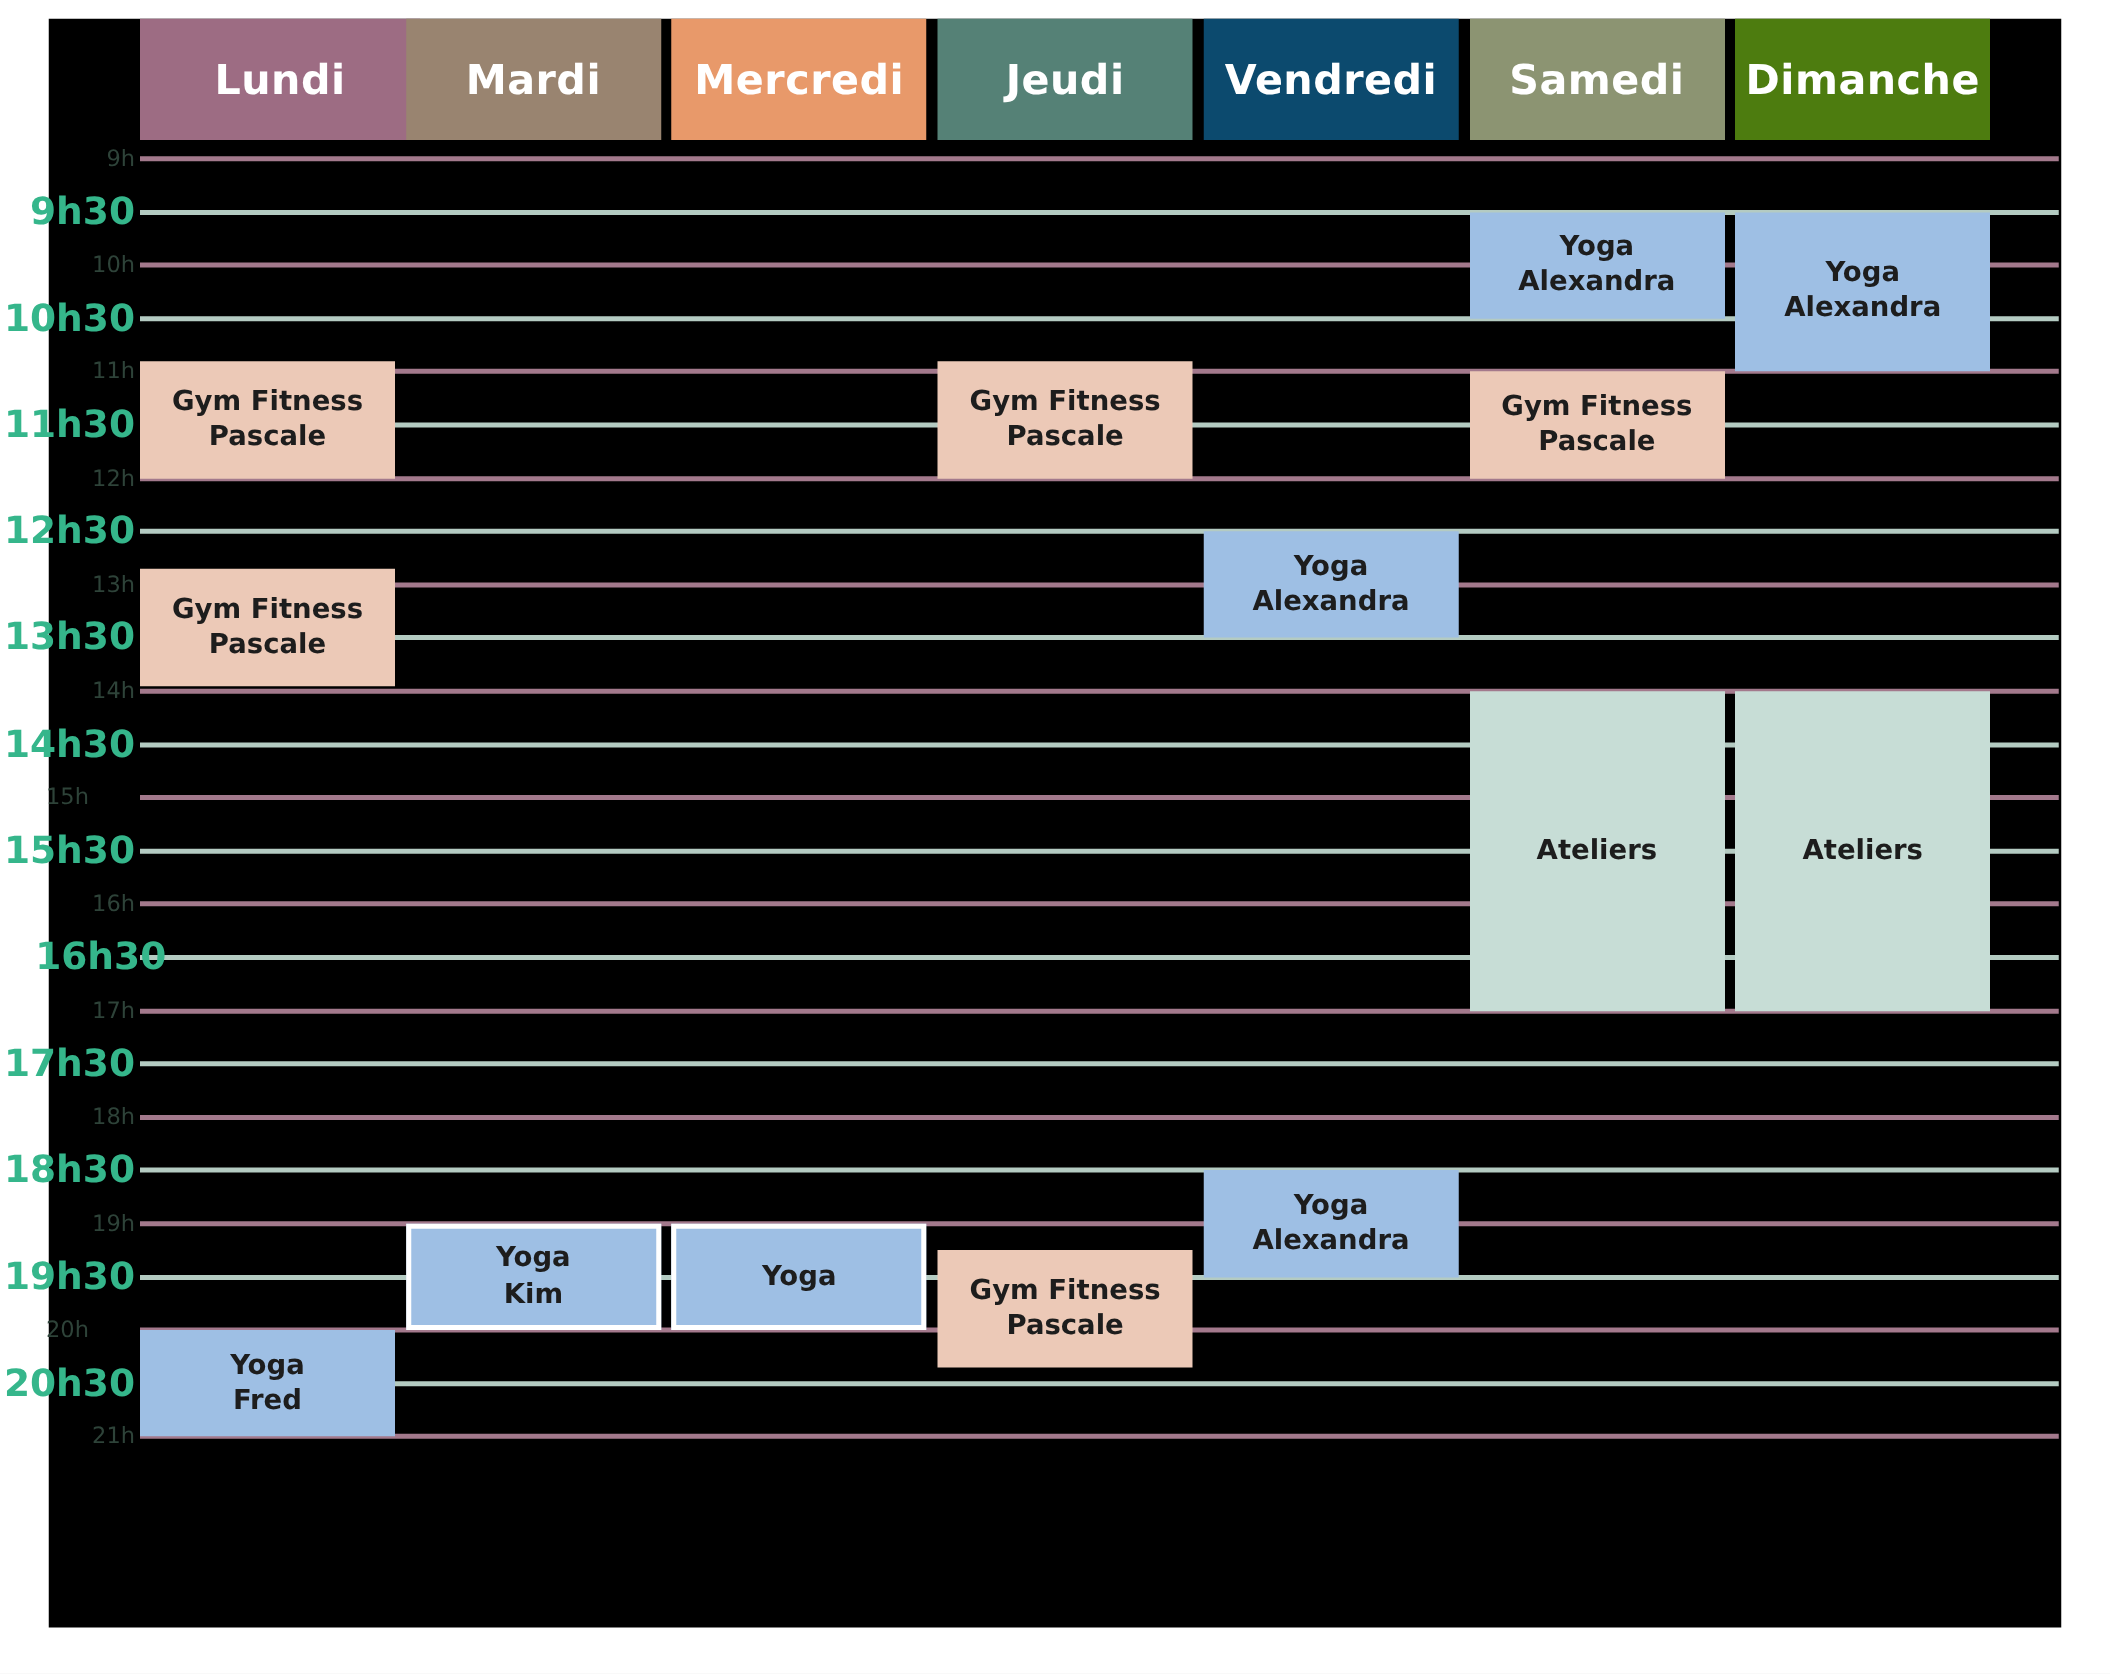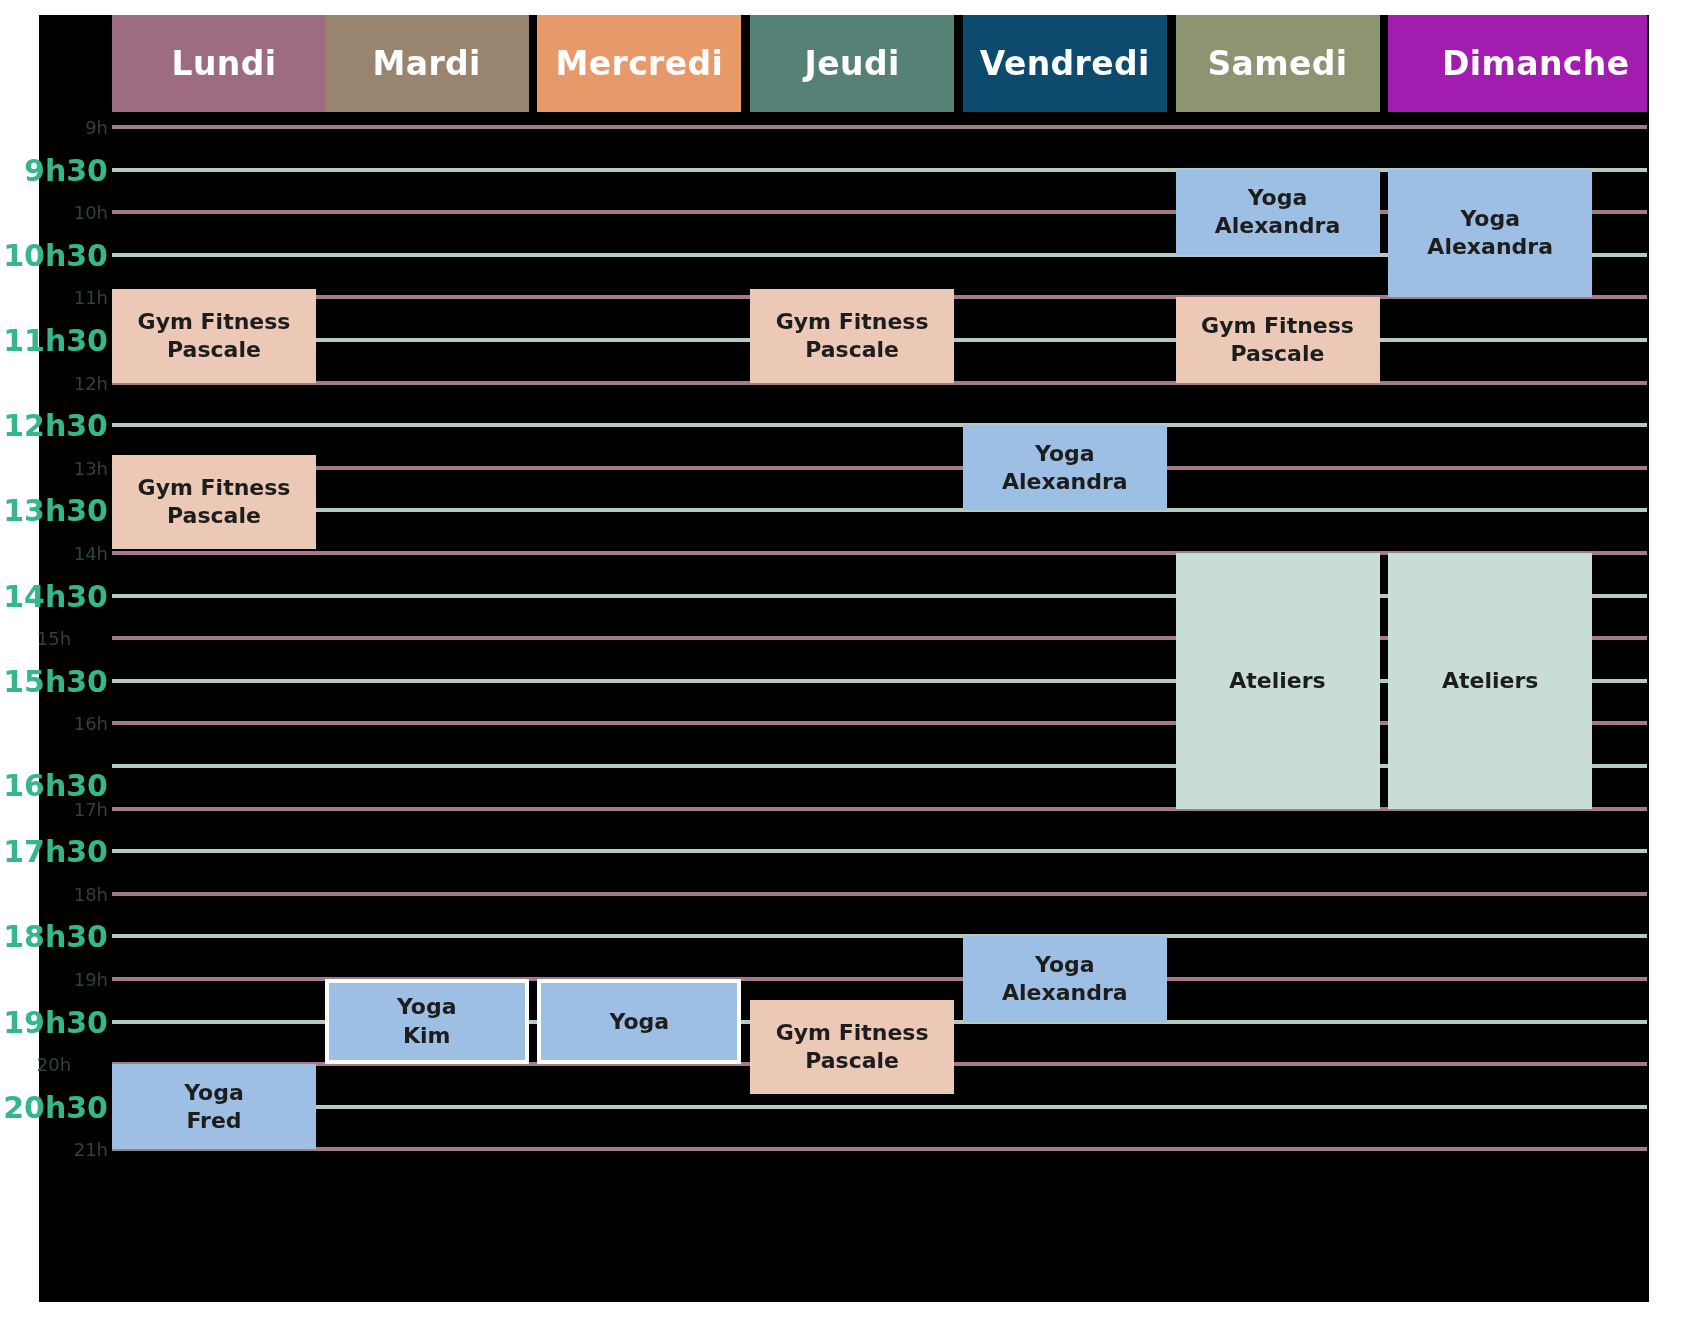--- a/index.html
+++ b/index.html
@@ -59,21 +59,21 @@
 
 <div id="app">
   <div class="canvas">
     <div id="dayheads">
         <div class="dayhead" style="left: 73px; width: 224px; background: rgb(157, 108, 131);">Lundi</div>
         <div class="dayhead" style="left: 285.7px; width: 204px; background: rgb(153, 132, 112);">Mardi</div>
         <div class="dayhead" style="left: 498.4px; width: 204px; background: rgb(232, 153, 106);">Mercredi</div>
         <div class="dayhead" style="left: 711.1px; width: 204px; background: rgb(85, 129, 118);">Jeudi</div>
         <div class="dayhead" style="left: 923.8px; width: 204px; background: #0c4a6e;">Vendredi</div>
         <div class="dayhead" style="left: 1136.5px; width: 204px; background: rgb(140, 148, 114);">Samedi</div>
-        <div class="dayhead" style="left: 1349.2px; width: 223px; background: #a21caf; padding-left: 36px;">Dimanche</div>
+        <div class="dayhead" style="left: 1349.2px; width: 204px; background: #4d7c0f;">Dimanche</div>
       </div>
     <div id="gridlines">
         <div class="gridline hour" style="top: 110px; left: 73px; width: 1535px;"></div>
         <div class="gridline half" style="top: 152.6px; left: 73px; width: 1535px;"></div>
         <div class="gridline hour" style="top: 195.2px; left: 73px; width: 1535px;"></div>
         <div class="gridline half" style="top: 237.8px; left: 73px; width: 1535px;"></div>
         <div class="gridline hour" style="top: 280.4px; left: 73px; width: 1535px;"></div>
         <div class="gridline half" style="top: 323px; left: 73px; width: 1535px;"></div>
         <div class="gridline hour" style="top: 365.6px; left: 73px; width: 1535px;"></div>
         <div class="gridline half" style="top: 408.2px; left: 73px; width: 1535px;"></div>
@@ -160,21 +160,21 @@
       <div class="timelabel half" style="top: 340px; left: 0px; width: 108px;">11h30</div>
       <div class="timelabel hour" style="top: 382.6px; left: 0px; width: 108px;">12h</div>
       <div class="timelabel half" style="top: 425.2px; left: 0px; width: 108px;">12h30</div>
       <div class="timelabel hour" style="top: 467.8px; left: 0px; width: 108px;">13h</div>
       <div class="timelabel half" style="top: 510.4px; left: 0px; width: 108px;">13h30</div>
       <div class="timelabel hour" style="top: 553px; left: 0px; width: 108px;">14h</div>
       <div class="timelabel half" style="top: 595.6px; left: 0px; width: 108px;">14h30</div>
       <div class="timelabel hour" style="top: 638.2px; left: 0px; width: 108px; text-align: center;">15h</div>
       <div class="timelabel half" style="top: 680.8px; left: 0px; width: 108px;">15h30</div>
       <div class="timelabel hour" style="top: 723.4px; left: 0px; width: 108px;">16h</div>
-      <div class="timelabel half" style="top: 785px; left: 0px; width: 108px;">16h30</div>
+      <div class="timelabel half" style="top: 766px; left: 0px; width: 108px; padding-left: 25px;">16h30</div>
       <div class="timelabel hour" style="top: 808.6px; left: 0px; width: 108px;">17h</div>
       <div class="timelabel half" style="top: 851.2px; left: 0px; width: 108px;">17h30</div>
       <div class="timelabel hour" style="top: 893.8px; left: 0px; width: 108px;">18h</div>
       <div class="timelabel half" style="top: 936.4px; left: 0px; width: 108px;">18h30</div>
       <div class="timelabel hour" style="top: 979px; left: 0px; width: 108px;">19h</div>
       <div class="timelabel half" style="top: 1021.6px; left: 0px; width: 108px;">19h30</div>
       <div class="timelabel hour" style="top: 1064.2px; left: 0px; width: 108px; text-align: center;">20h</div>
       <div class="timelabel half" style="top: 1106.8px; left: 0px; width: 108px;">20h30</div>
       <div class="timelabel hour" style="top: 1149.4px; left: 0px; width: 108px;">21h</div>
     </div>

